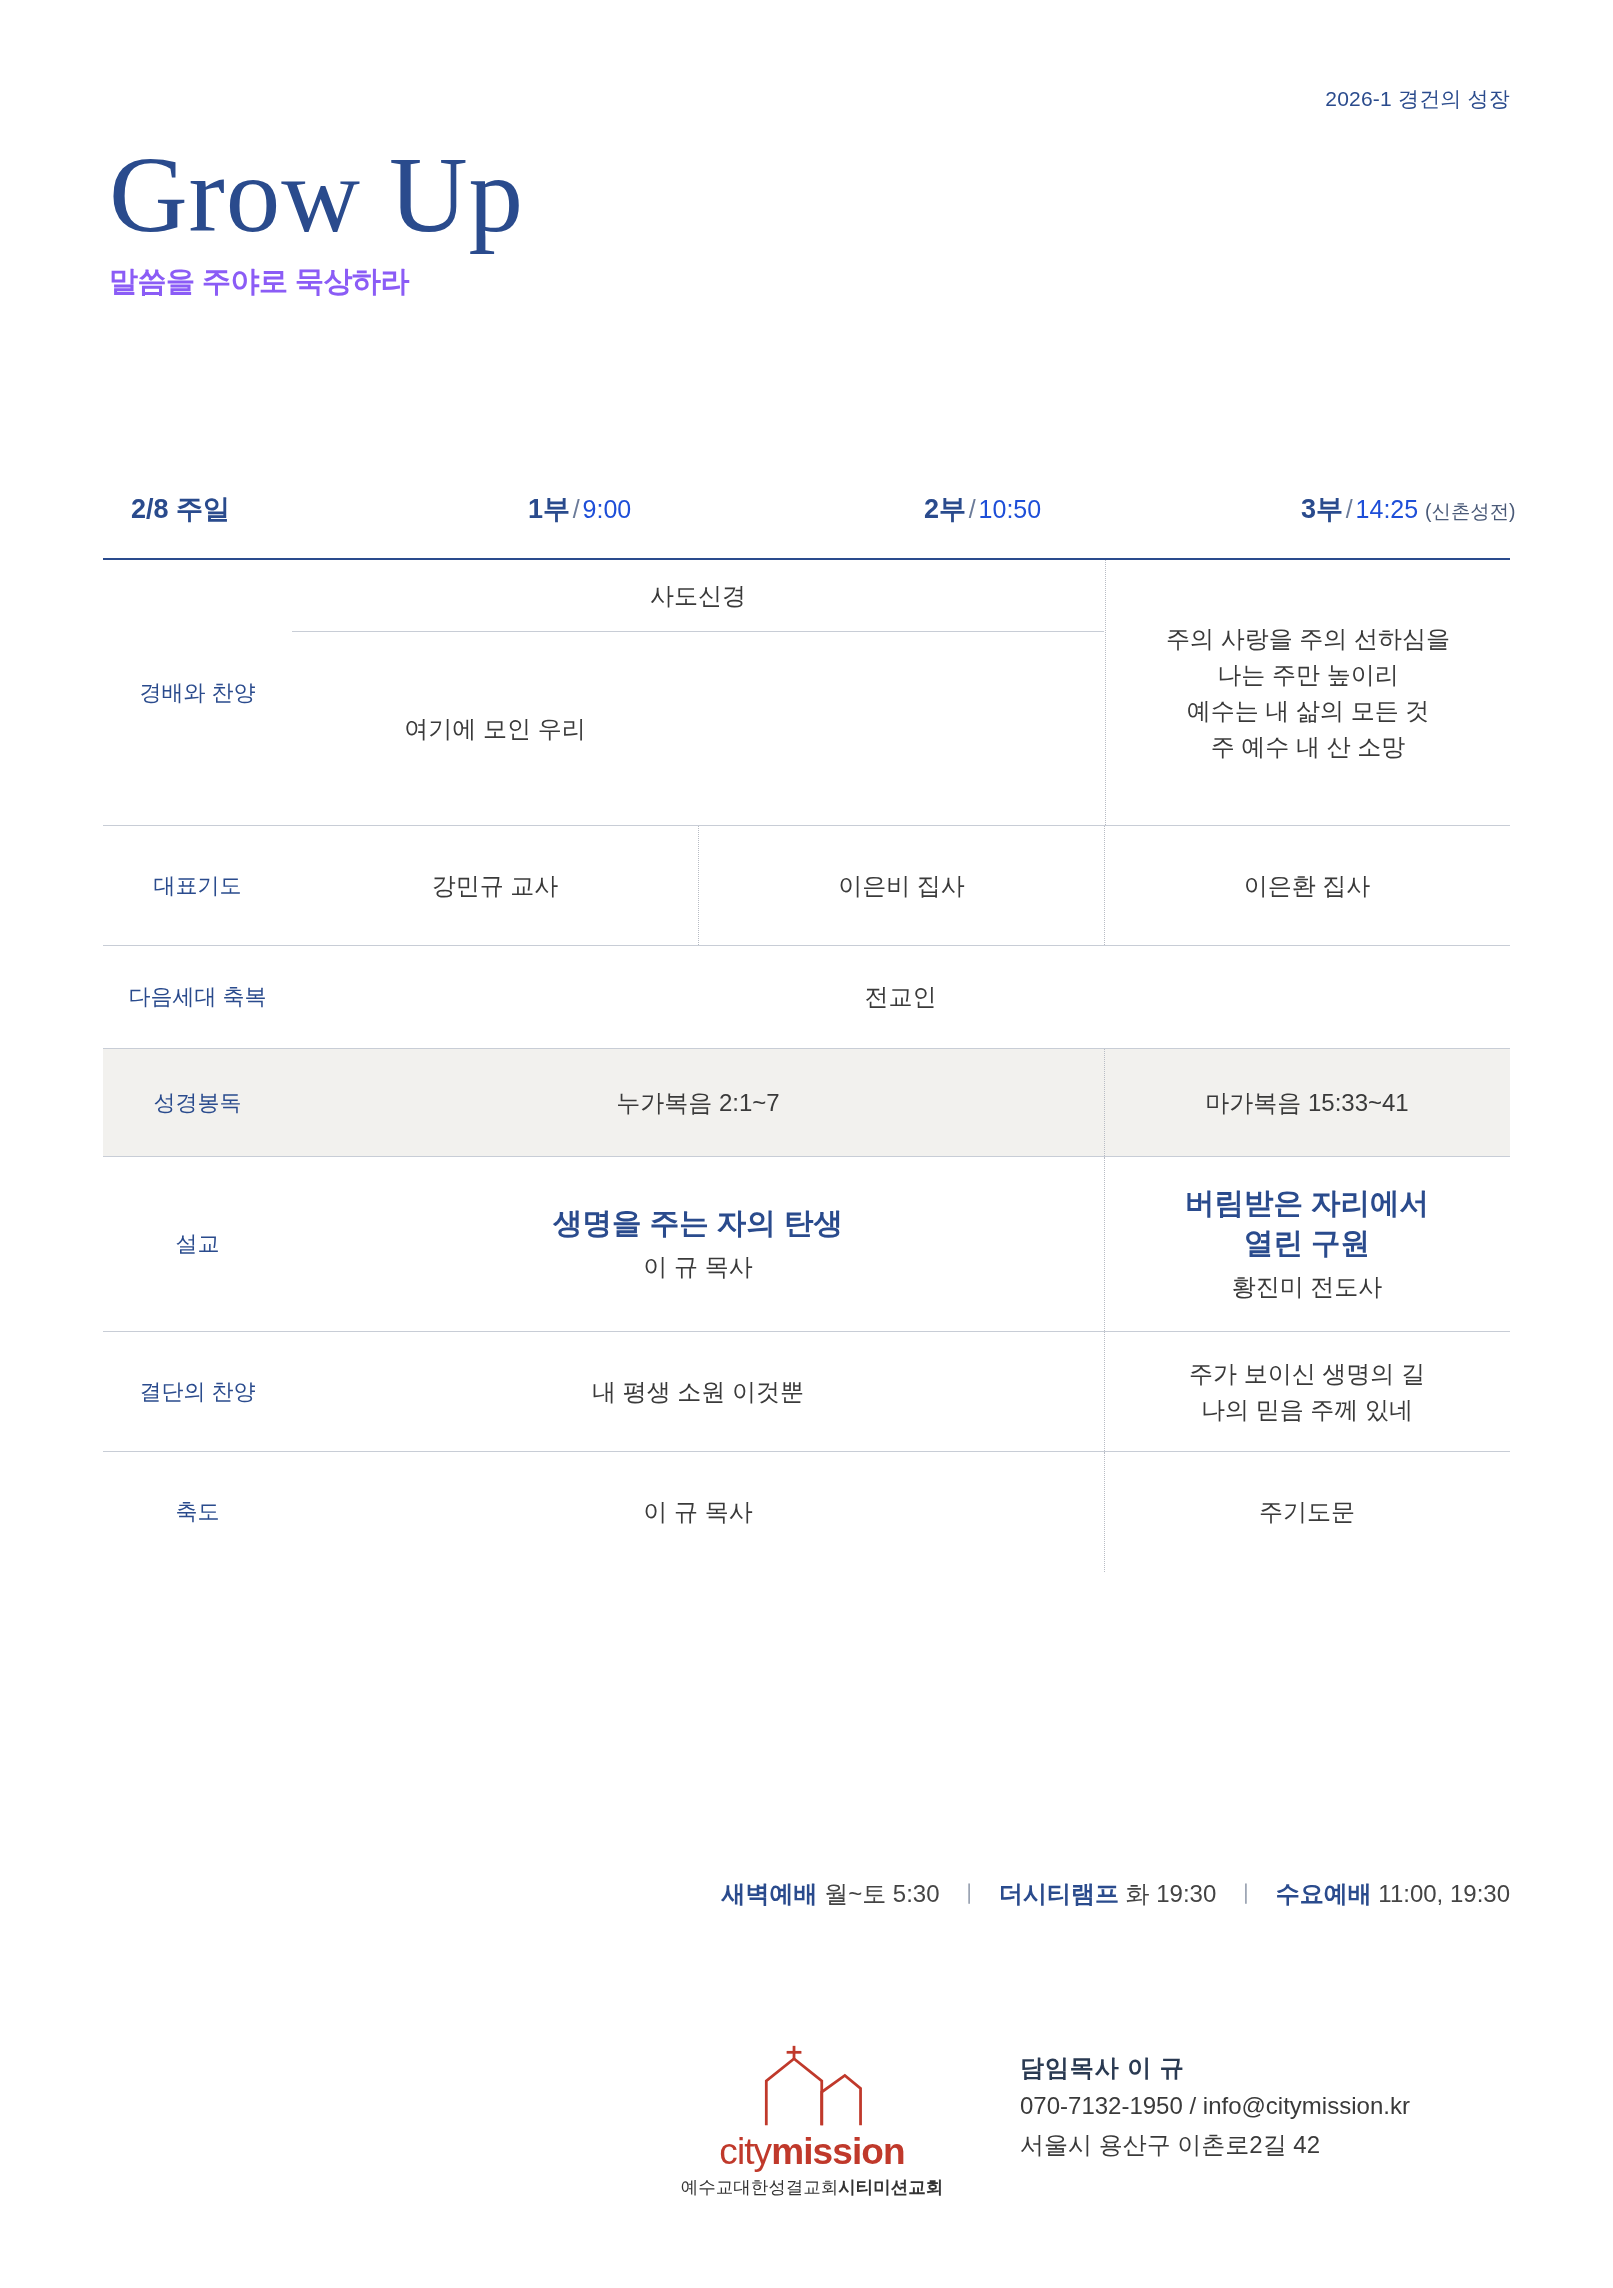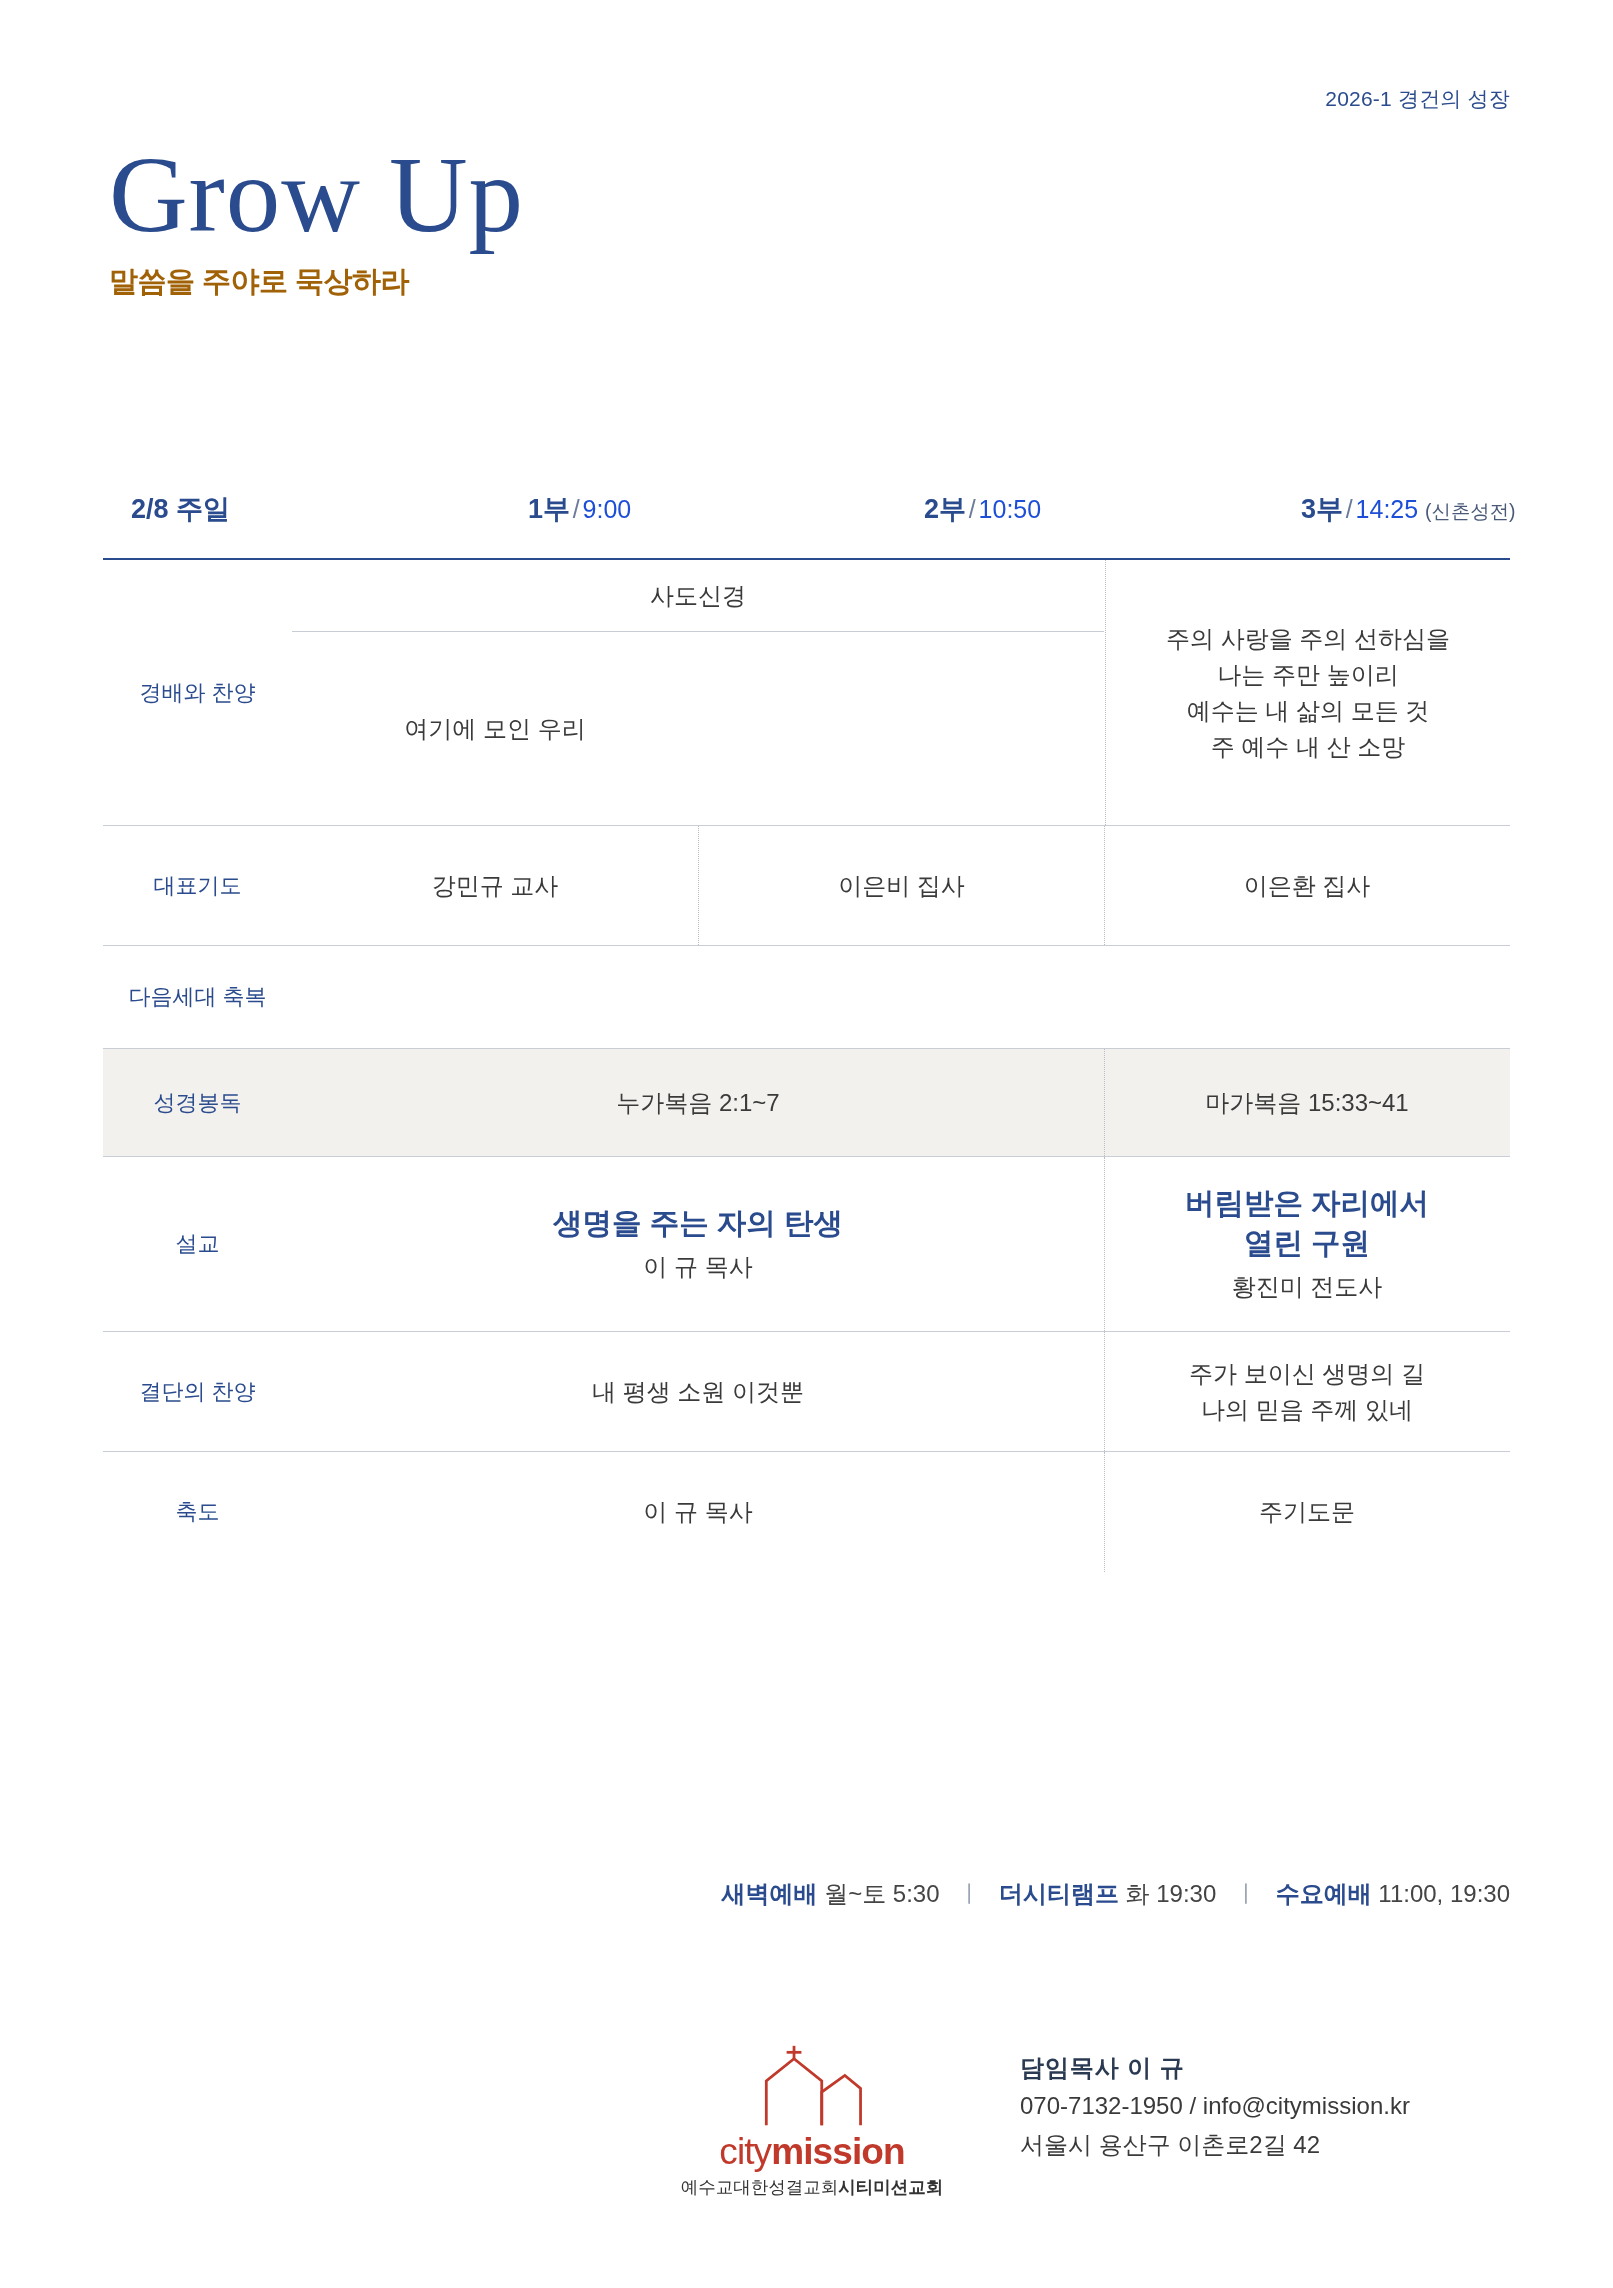--- a/index.html
+++ b/index.html
@@ -41,21 +41,21 @@
     font-size: 109px;
     line-height: 1.0;
     color: #2a4b8d;
     letter-spacing: 0.9px;
     font-weight: 400;
   }
   .brand-sub {
     margin-top: 13px;
     font-size: 29px;
     font-weight: bold;
-    color: #a16207;
+    color: #8b5cf6;
     letter-spacing: -0.5px;
   }
 
   
   .times-row {
     position: absolute;
     top: 489px;
     left: 103px;
     width: 1407px;
     height: 48px;
@@ -299,20 +299,23 @@
       <div class="label">대표기도</div>
       <div class="cellwrap">
         <div class="cell c1">강민규 교사</div>
         <div class="cell c2 vdiv-dot">이은비 집사</div>
         <div class="cell c3 vdiv-dot">이은환 집사</div>
       </div>
     </div>
 
     <div class="row no-bottom gap-block">
       <div class="label">다음세대 축복</div>
+      <div class="cellwrap">
+        <div class="cell c123">전교인</div>
+      </div>
     </div>
 
     <div class="row row-h100 shade" style="border-top:0.9px solid #c8cdd6;">
       <div class="label">성경봉독</div>
       <div class="cellwrap">
         <div class="cell c12">누가복음 2:1~7</div>
         <div class="cell c3 vdiv-dot">마가복음 15:33~41</div>
       </div>
     </div>
 

